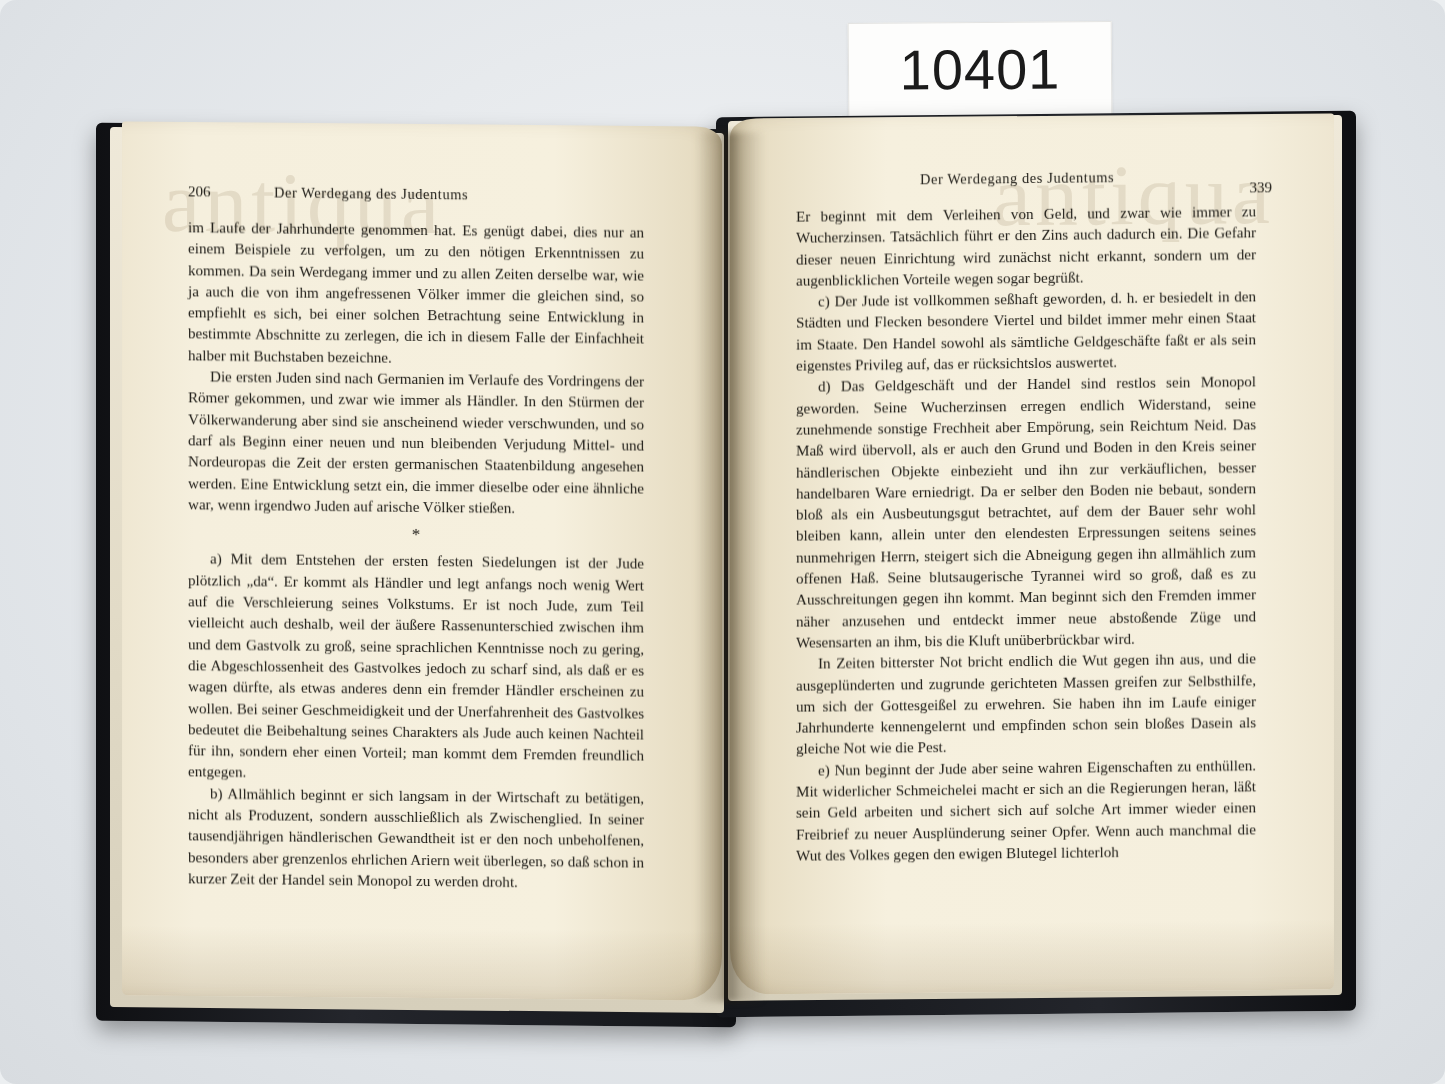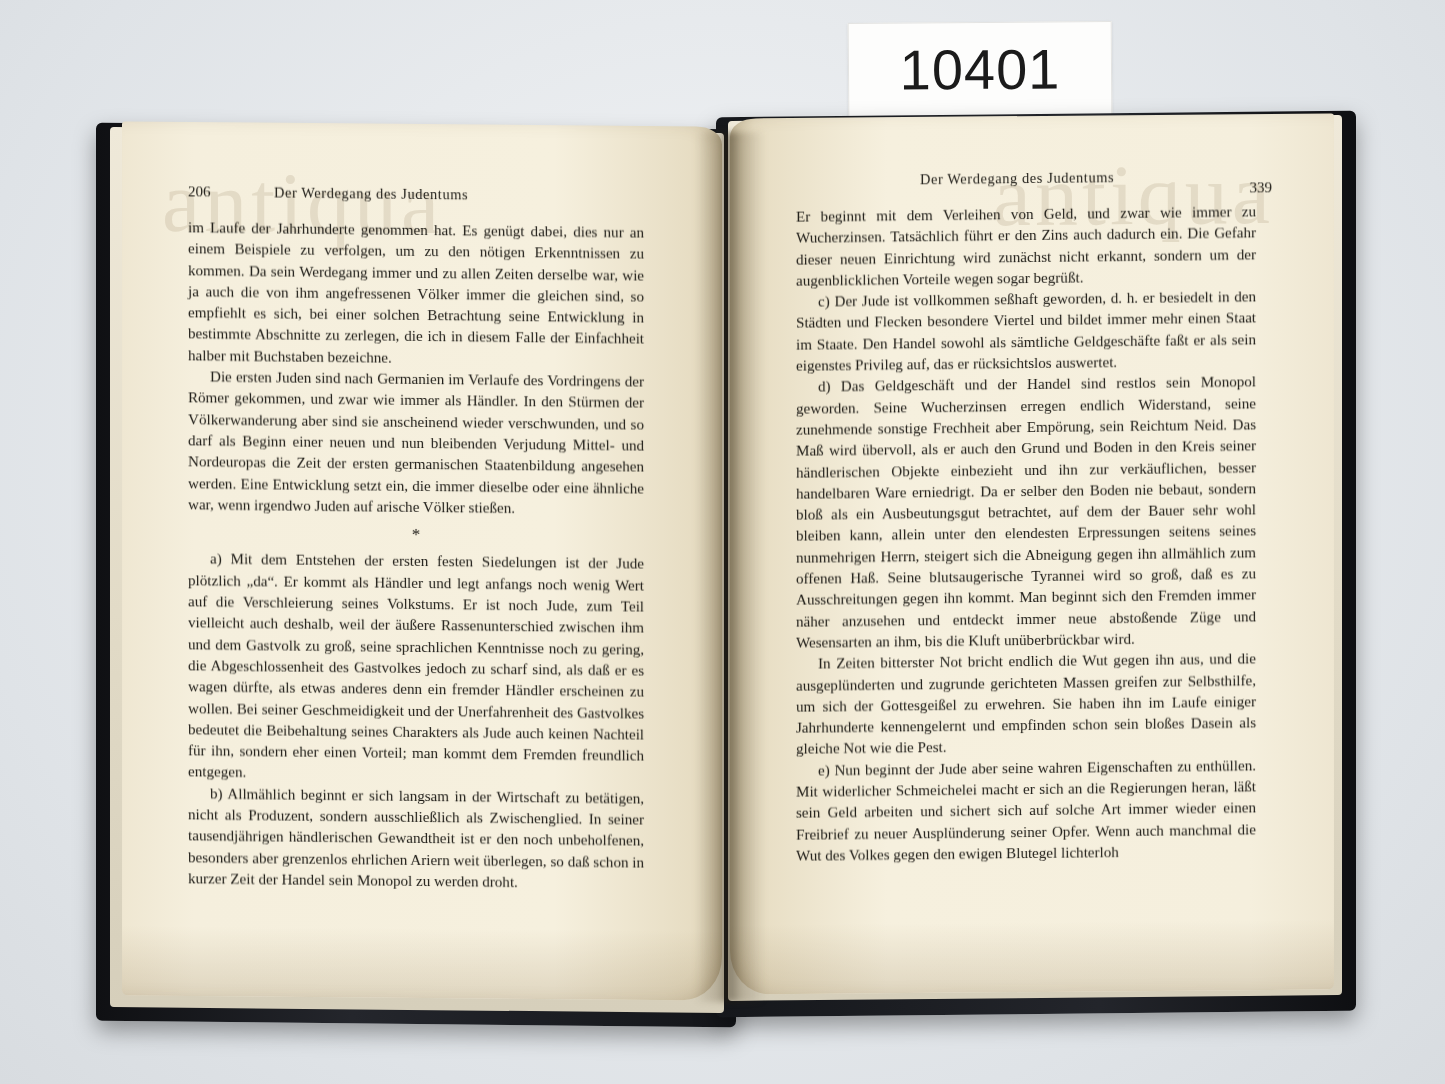--- a/index.html
+++ b/index.html
@@ -13,20 +13,21 @@
     overflow: hidden;
     font-family: "Liberation Serif", serif;
   }
 
   
   #photo {
     position: absolute;
     inset: 0;
     background:
       radial-gradient(ellipse at 50% 40%, #f2f4f6 0%, #e7eaed 45%, #dfe3e7 75%, #d8dce0 100%);
+    border-radius: 16px;
   }
 
   
   #sticker {
     position: absolute;
     left: 848px;
     top: 22px;
     width: 262px;
     height: 92px;
     background: #fdfdfc;

